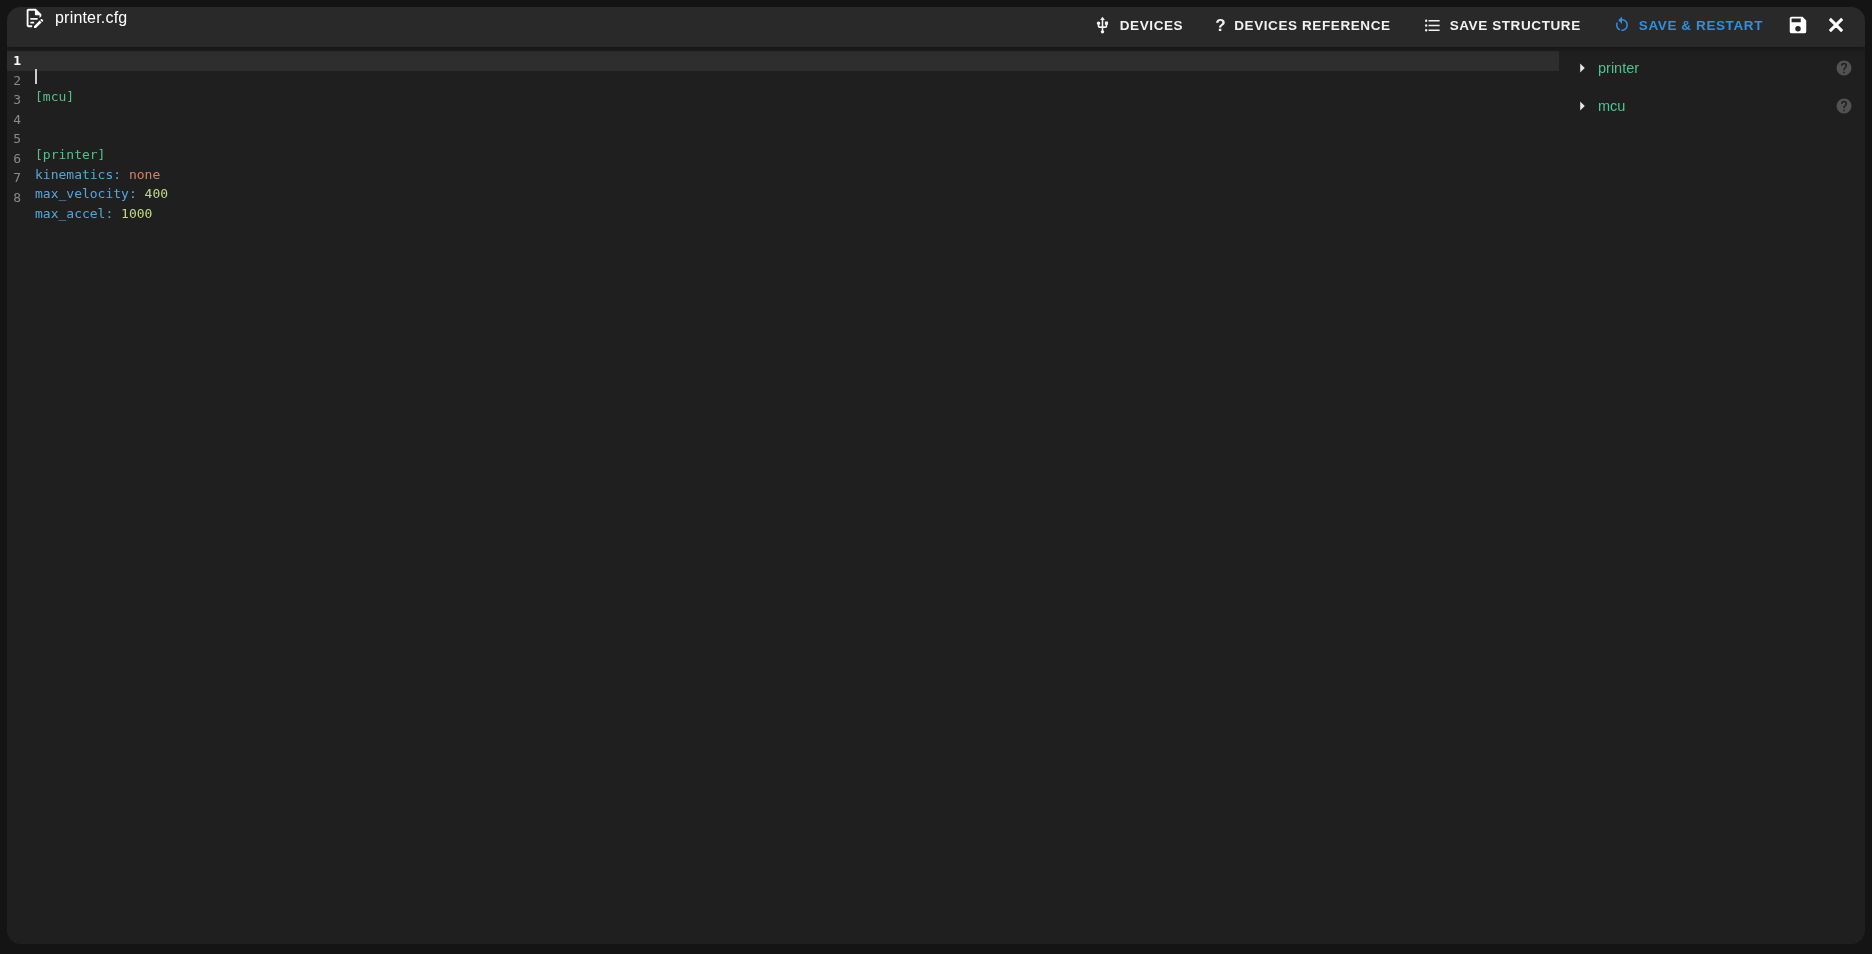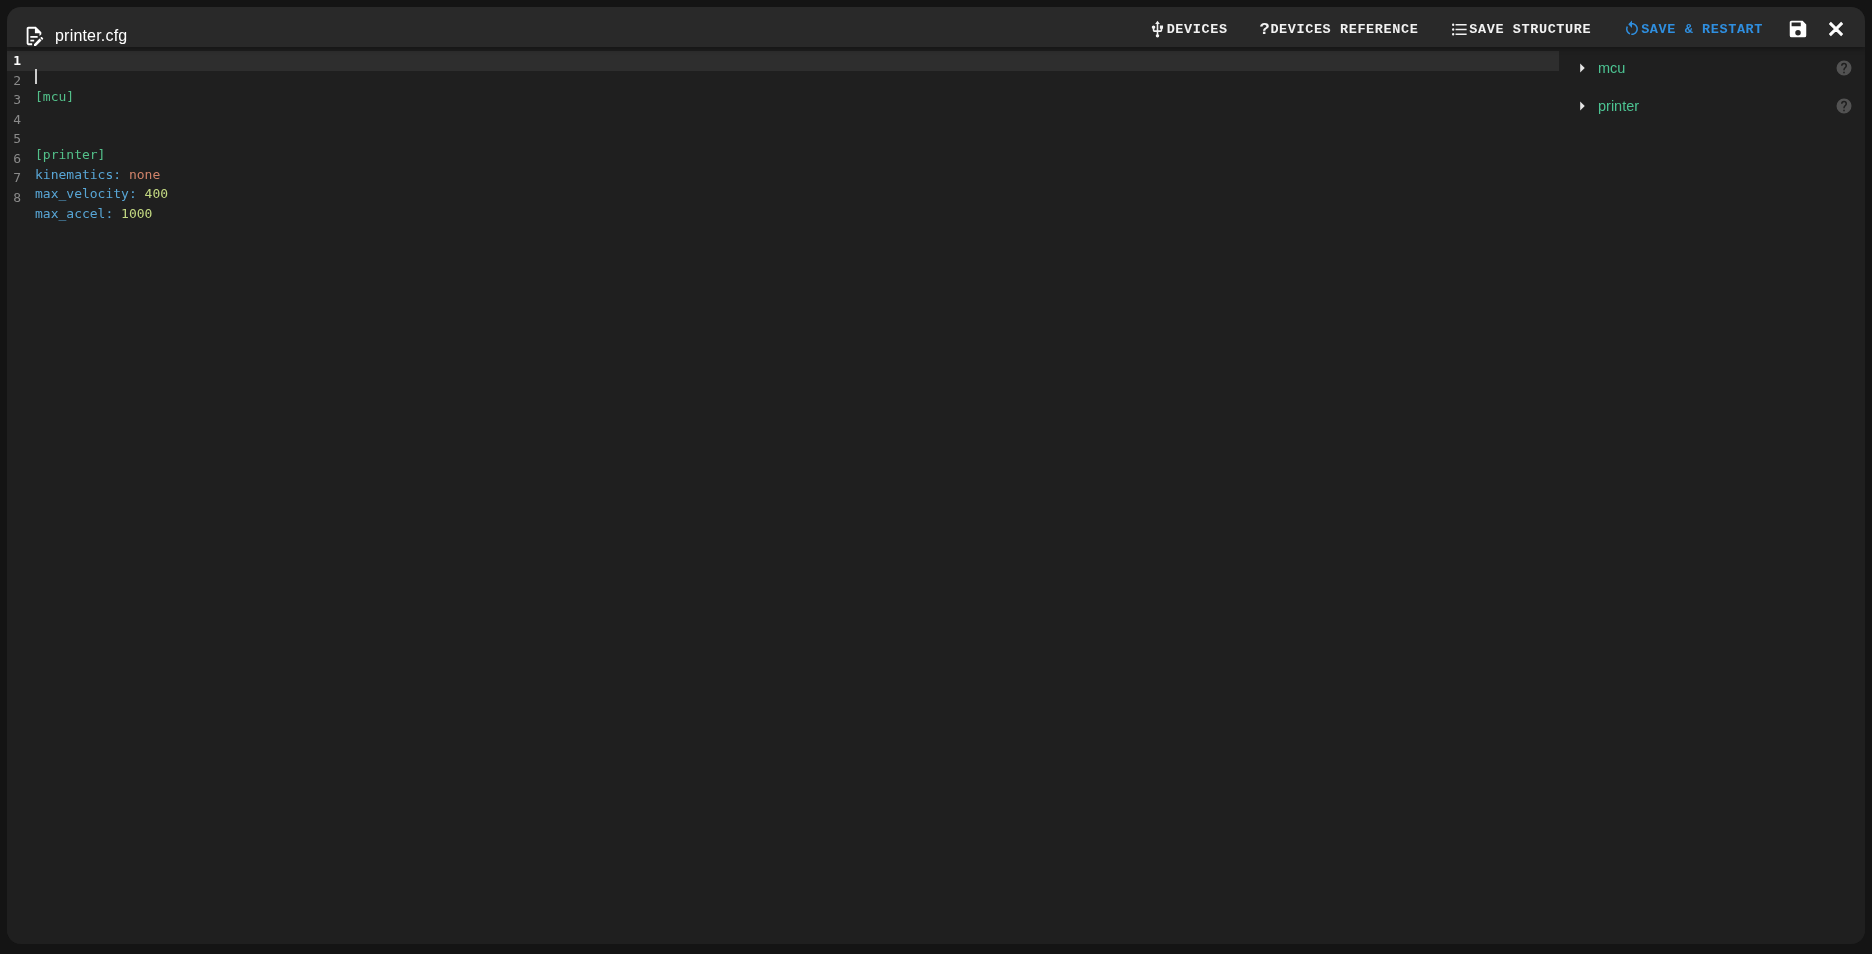--- a/index.html
+++ b/index.html
@@ -17,34 +17,34 @@
     overflow: hidden;
     display: flex;
     flex-direction: column;
   }
   
   .topbar {
     height: 40px;
     flex: 0 0 40px;
     background: #292929;
     display: flex;
-    align-items: flex-end;
+    align-items: flex-start;
     padding: 0 10px 0 16px;
     box-shadow: 0 2px 5px rgba(0,0,0,.35);
     z-index: 5;
   }
   .titlegroup { display: flex; align-items: center; gap: 10px; }
   .title { color: #ffffff; font-size: 16px; font-weight: 500; letter-spacing: .2px; }
   .topbar .spacer { flex: 1; }
   .navbtn {
-    display: flex; align-items: center; gap: 0;
+    display: flex; align-items: center; gap: 8px;
     background: transparent; border: none; cursor: pointer;
     height: 36px; padding: 0 16px;
     color: #f2f2f2;
-    font-family: Liberation Mono, monospace;
+    font-family: Liberation Sans, sans-serif;
     font-size: 13.5px; font-weight: 700; letter-spacing: .6px;
     border-radius: 4px;
     white-space: nowrap;
   }
   .navbtn.accent { color: var(--accent-blue, #2f8fe0); }
   .navbtn .qmark { font-size: 17px; font-weight: 700; line-height: 1; }
   .iconbtn {
     width: 38px; height: 36px;
     display: flex; align-items: center; justify-content: center;
     background: transparent; border: none; cursor: pointer;
@@ -167,38 +167,38 @@
         <div class="cm-line"><div class="gutter">7</div><div class="code"><span class="tok-key">max_velocity:</span><span class="tok-number"> 400</span></div></div>
         <div class="cm-line"><div class="gutter">8</div><div class="code"><span class="tok-key">max_accel:</span><span class="tok-number"> 1000</span></div></div>
       </div>
     <div class="sidepanel" id="sidepanel">
         <div class="tree-item">
           <span class="arrow">
             <svg width="22" height="22" viewBox="0 0 24 24" fill="currentColor">
               <path d="M10,17L15,12L10,7V17Z"></path>
             </svg>
           </span>
+          <span class="label">printer</span>
+          <span class="flex"></span>
+          <span class="help">
+            <svg width="18" height="18" viewBox="0 0 24 24" fill="currentColor">
+              <path d="M15.07,11.25L14.17,12.17C13.45,12.89 13,13.5 13,15H11V14.5C11,13.39 11.45,12.39 12.17,11.67L13.41,10.41C13.78,10.05 14,9.55 14,9C14,7.89 13.1,7 12,7A2,2 0 0,0 10,9H8A4,4 0 0,1 12,5A4,4 0 0,1 16,9C16,9.88 15.64,10.67 15.07,11.25M13,19H11V17H13M12,2A10,10 0 0,0 2,12A10,10 0 0,0 12,22A10,10 0 0,0 22,12C22,6.47 17.5,2 12,2Z"></path>
+            </svg>
+          </span>
+        </div>
+        <div class="tree-item">
+          <span class="arrow">
+            <svg width="22" height="22" viewBox="0 0 24 24" fill="currentColor">
+              <path d="M10,17L15,12L10,7V17Z"></path>
+            </svg>
+          </span>
           <span class="label">mcu</span>
           <span class="flex"></span>
           <span class="help">
             <svg width="18" height="18" viewBox="0 0 24 24" fill="currentColor">
               <path d="M15.07,11.25L14.17,12.17C13.45,12.89 13,13.5 13,15H11V14.5C11,13.39 11.45,12.39 12.17,11.67L13.41,10.41C13.78,10.05 14,9.55 14,9C14,7.89 13.1,7 12,7A2,2 0 0,0 10,9H8A4,4 0 0,1 12,5A4,4 0 0,1 16,9C16,9.88 15.64,10.67 15.07,11.25M13,19H11V17H13M12,2A10,10 0 0,0 2,12A10,10 0 0,0 12,22A10,10 0 0,0 22,12C22,6.47 17.5,2 12,2Z"></path>
             </svg>
           </span>
         </div>
-        <div class="tree-item">
-          <span class="arrow">
-            <svg width="22" height="22" viewBox="0 0 24 24" fill="currentColor">
-              <path d="M10,17L15,12L10,7V17Z"></path>
-            </svg>
-          </span>
-          <span class="label">printer</span>
-          <span class="flex"></span>
-          <span class="help">
-            <svg width="18" height="18" viewBox="0 0 24 24" fill="currentColor">
-              <path d="M15.07,11.25L14.17,12.17C13.45,12.89 13,13.5 13,15H11V14.5C11,13.39 11.45,12.39 12.17,11.67L13.41,10.41C13.78,10.05 14,9.55 14,9C14,7.89 13.1,7 12,7A2,2 0 0,0 10,9H8A4,4 0 0,1 12,5A4,4 0 0,1 16,9C16,9.88 15.64,10.67 15.07,11.25M13,19H11V17H13M12,2A10,10 0 0,0 2,12A10,10 0 0,0 12,22A10,10 0 0,0 22,12C22,6.47 17.5,2 12,2Z"></path>
-            </svg>
-          </span>
-        </div>
       </div>
   </div>
 
 </div>
 
 </body></html>

